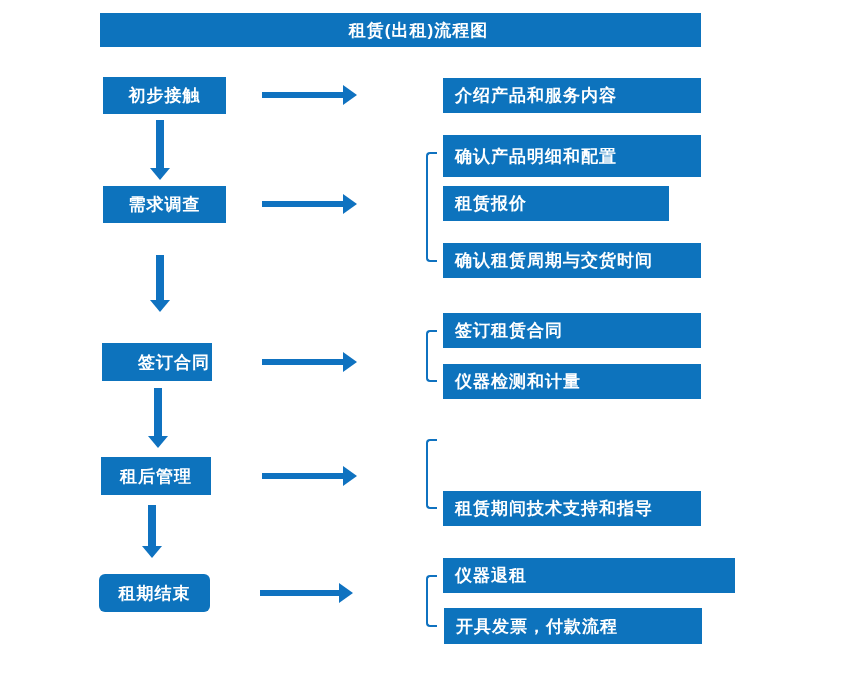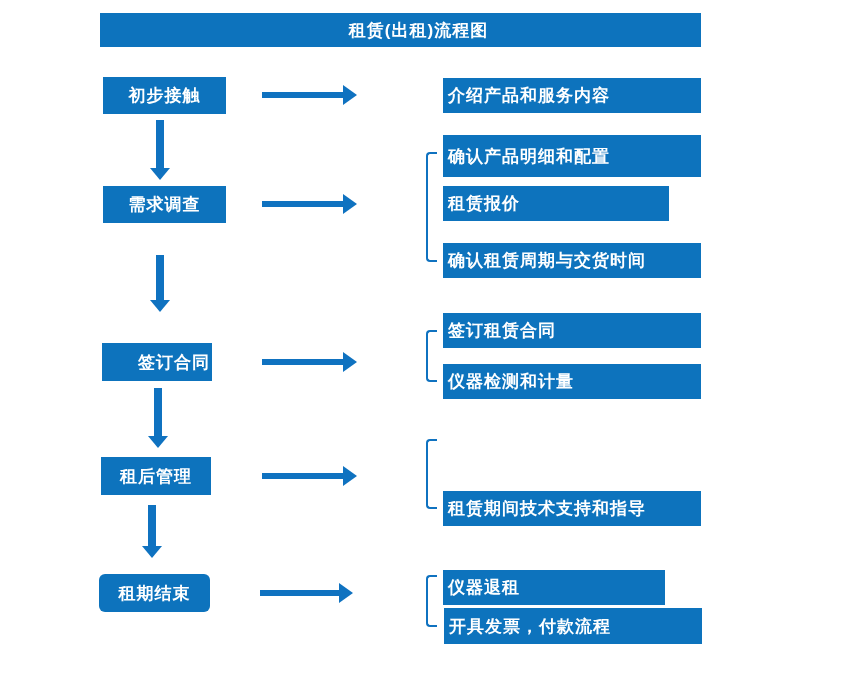--- a/index.html
+++ b/index.html
@@ -38,21 +38,21 @@
     display: flex;
     align-items: center;
   }
   .lbox {
     justify-content: center;
     font-size: 17px;
     letter-spacing: 1px;
   }
   .rbox {
     justify-content: flex-start;
-    padding-left: 5px;
+    padding-left: 12px;
     font-size: 17px;
     letter-spacing: 1px;
   }
   
   .harrow { position: absolute; height: 20px; }
   .harrow .hshaft {
     position: absolute;
     left: 0; top: 7px;
     height: 6px;
     width: calc(100% - 13px);
@@ -154,16 +154,16 @@
     <span class="vshaft"></span>
     <span class="vhead"></span>
   </div>
 
   <div class="box lbox" style="left:99px; top:574px; width:111px; height:38px;border-radius:6px;">租期结束</div>
   <div class="harrow" style="left:260px; top:583px; width:93px;">
     <span class="hshaft"></span>
     <span class="hhead"></span>
   </div>
   <div class="bracket" style="left:426px; top:575px; height:52px;"></div>
-  <div class="box rbox" style="left:443px; top:558px; width:222px; height:35px;margin-top:12px;">仪器退租</div>
+  <div class="box rbox" style="left:443px; top:558px; width:292px; height:35px;">仪器退租</div>
   <div class="box rbox" style="left:444px; top:608px; width:258px; height:36px;">开具发票，付款流程</div>
 
 </div>
 
 </body></html>

